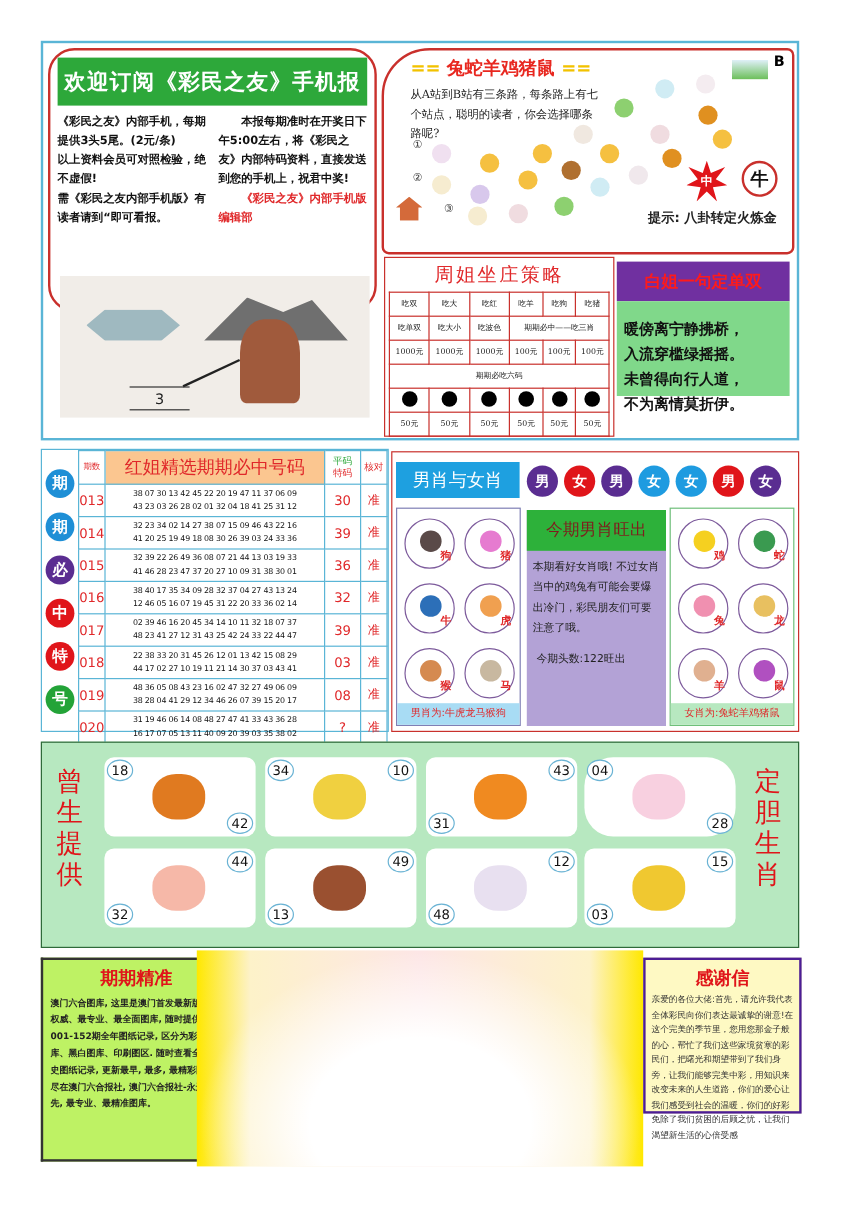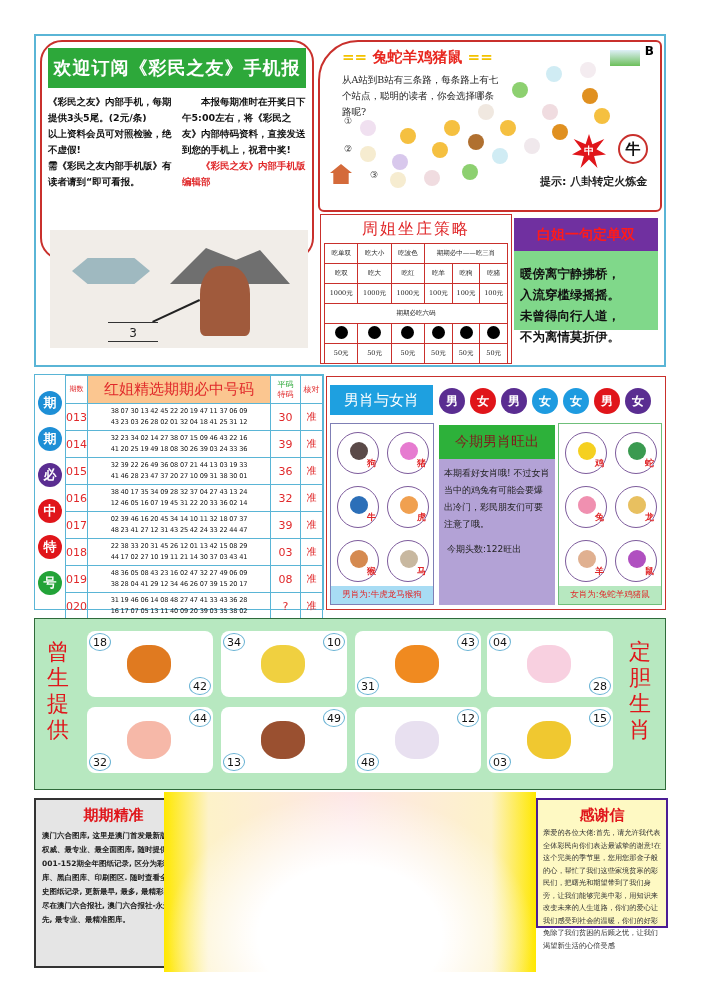--- a/index.html
+++ b/index.html
@@ -58,21 +58,21 @@
 #center .ch{height:34px;background:#2db13a;color:#7f1d1d;font-size:14px;display:flex;align-items:center;justify-content:center}
 #center .cb{padding:6px 5px;font-size:9px;line-height:17px;color:#222;font-family:"DejaVu Serif",serif}
 #center .ct{position:absolute;left:8px;top:118px;font-size:9px;color:#222}
 
 #zodiac{left:34px;top:618px;width:632px;height:172px;background:#b7e8c0;border:1px solid #2f6a3a}
 .zt{position:absolute;width:16px;font-size:22px;color:#e0151a;line-height:26px}
 .card{position:absolute;width:126px;height:66px;background:#fff;border-radius:8px}
 .card .n{position:absolute;width:22px;height:18px;border:1px solid #6ab3d4;border-radius:50%;background:#fff;font-size:11px;display:flex;align-items:center;justify-content:center;color:#111}
 .card .art{position:absolute;left:40px;top:14px;width:44px;height:38px;border-radius:45%}
 
-#qq{left:34px;top:798px;width:157px;height:170px;background:#e5e5e5;border:2px solid #333;border-right:none}
+#qq{left:34px;top:798px;width:157px;height:170px;background:#bef264;border:2px solid #333;border-right:none}
 #qq .h{text-align:center;font-size:15px;font-weight:bold;color:#e0151a;margin-top:6px}
 #qq .b{font-size:7.5px;line-height:14px;padding:4px 6px;color:#222;font-weight:bold}
 #glow{left:164px;top:792px;width:372px;height:180px;background:radial-gradient(ellipse at 50% 80%,#fff 35%,rgba(255,255,255,0) 70%),linear-gradient(90deg,#ffe800 0%,#fdf2c9 12%,#fde6e6 50%,#fdf2c9 88%,#ffe800 100%)}
 #gx{left:536px;top:798px;width:132px;height:130px;background:#fef9c3;border:2px solid #4c1d95}
 #gx .h{text-align:center;font-size:15px;font-weight:bold;color:#e0151a;margin-top:6px}
 #gx .b{font-size:7.2px;line-height:12.5px;padding:2px 5px;color:#333}
 </style>
 </head>
 <body>
 
@@ -133,32 +133,32 @@
   <div class="abs" style="left:150px;top:36px;width:50px;height:70px;background:#a05a3c;border-radius:40% 40% 10% 10%"></div>
   <div class="abs" style="left:100px;top:80px;width:52px;height:1.5px;background:#222;transform:rotate(-25deg)"></div>
   <div class="abs" style="left:58px;top:92px;width:50px;height:20px;border-top:1px solid #333;border-bottom:1px solid #333;font-size:12px;color:#222;text-align:center;line-height:20px">3</div>
 </div>
 
 <div id="zhou" class="abs">
   <div class="t">周姐坐庄策略</div>
   <table>
     <tbody>
         <tr>
-      <td>吃单双</td>
-      <td>吃大小</td>
-      <td>吃波色</td>
-      <td colspan="3">期期必中——吃三肖</td>
-    </tr>
-    <tr>
       <td>吃双</td>
       <td>吃大</td>
       <td>吃红</td>
       <td>吃羊</td>
       <td>吃狗</td>
       <td>吃猪</td>
+    </tr>
+    <tr>
+      <td>吃单双</td>
+      <td>吃大小</td>
+      <td>吃波色</td>
+      <td colspan="3">期期必中——吃三肖</td>
     </tr>
     <tr>
       <td>1000元</td>
       <td>1000元</td>
       <td>1000元</td>
       <td>100元</td>
       <td>100元</td>
       <td>100元</td>
     </tr>
     <tr>
@@ -387,21 +387,21 @@
       <div class="card" style="left: 186px; top: 12px;">
         <div class="art" style="background:#f0d040"></div>
         <div class="n" style="left:2px;top:2px">34</div>
         <div class="n" style="right:2px;top:2px">10</div>
       </div>
       <div class="card" style="left: 320px; top: 12px;">
         <div class="art" style="background:#f08a20"></div>
         <div class="n" style="right:2px;top:2px">43</div>
         <div class="n" style="left:2px;bottom:2px">31</div>
       </div>
-      <div class="card" style="left: 452px; top: 12px;">
+      <div class="card" style="left: 452px; top: 12px; border-radius: 24px;">
         <div class="art" style="background:#f8d0e0"></div>
         <div class="n" style="left:2px;top:2px">04</div>
         <div class="n" style="right:2px;bottom:2px">28</div>
       </div>
       <div class="card" style="left: 52px; top: 88px;">
         <div class="art" style="background:#f6b8a8"></div>
         <div class="n" style="right:2px;top:2px">44</div>
         <div class="n" style="left:2px;bottom:2px">32</div>
       </div>
       <div class="card" style="left: 186px; top: 88px;">

